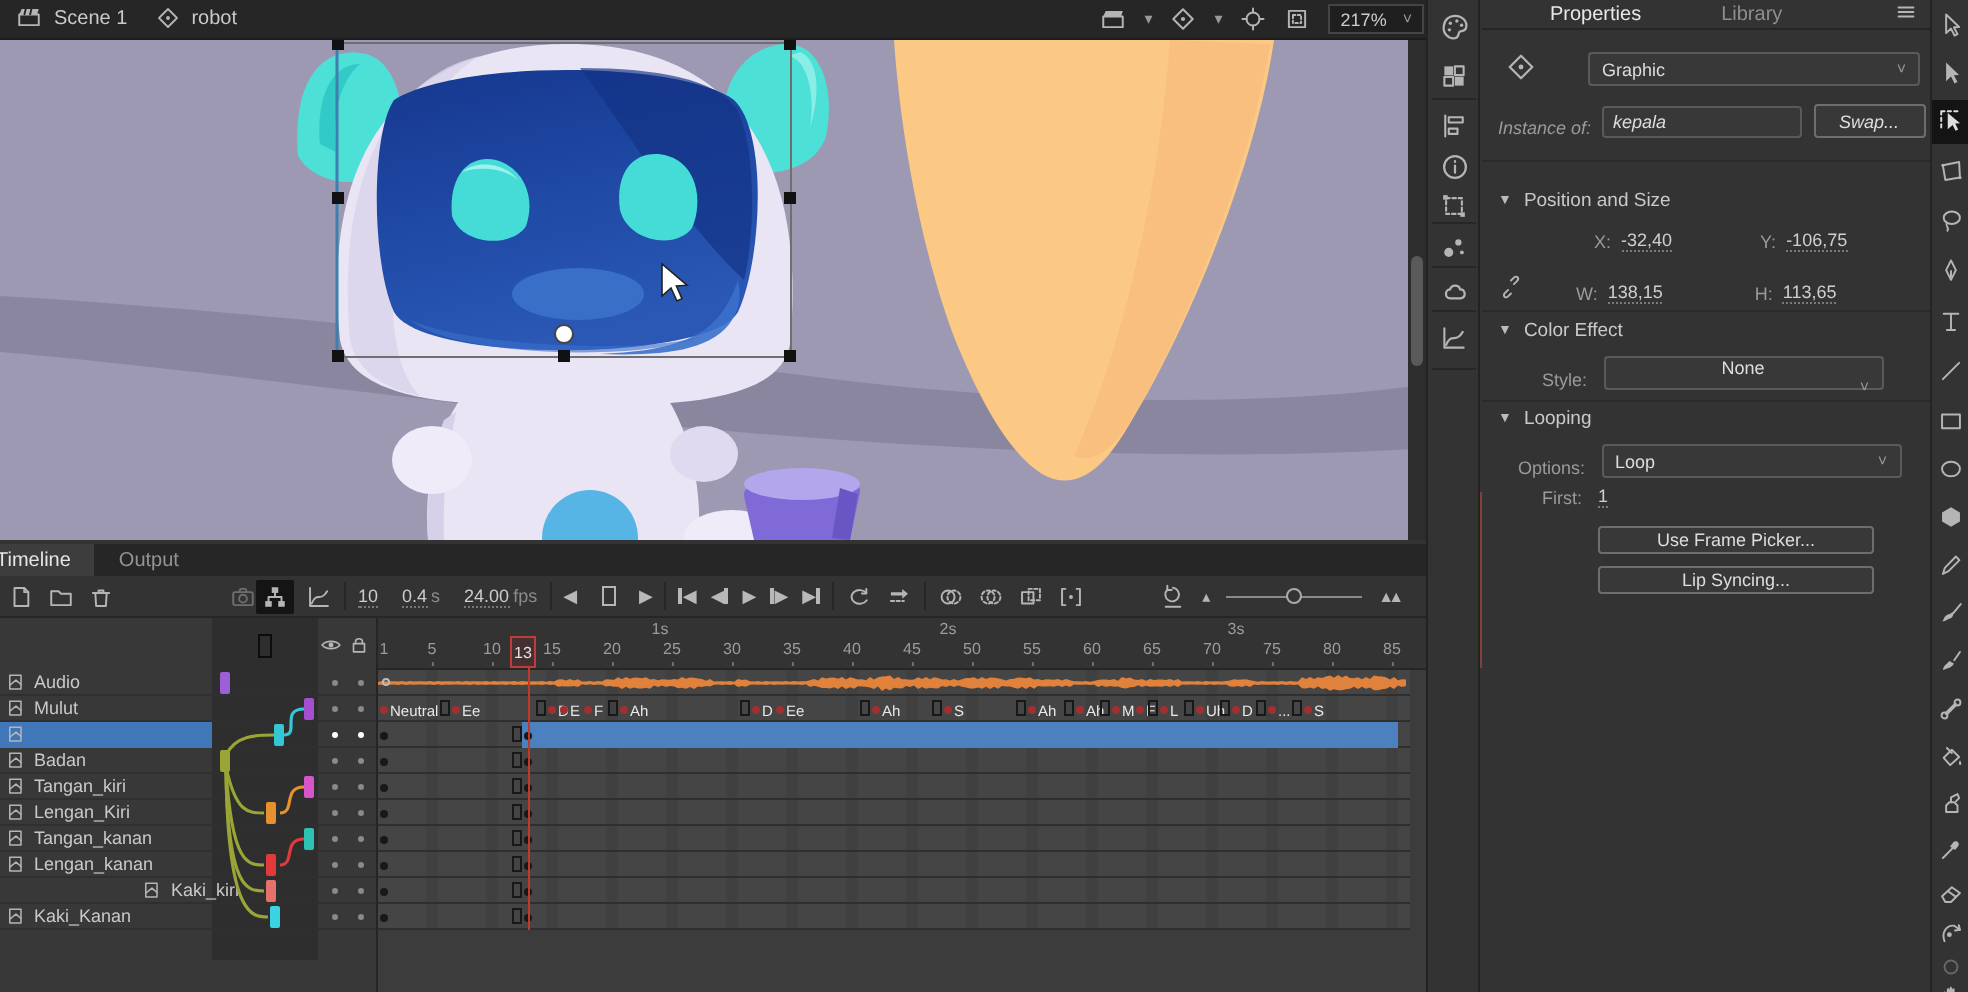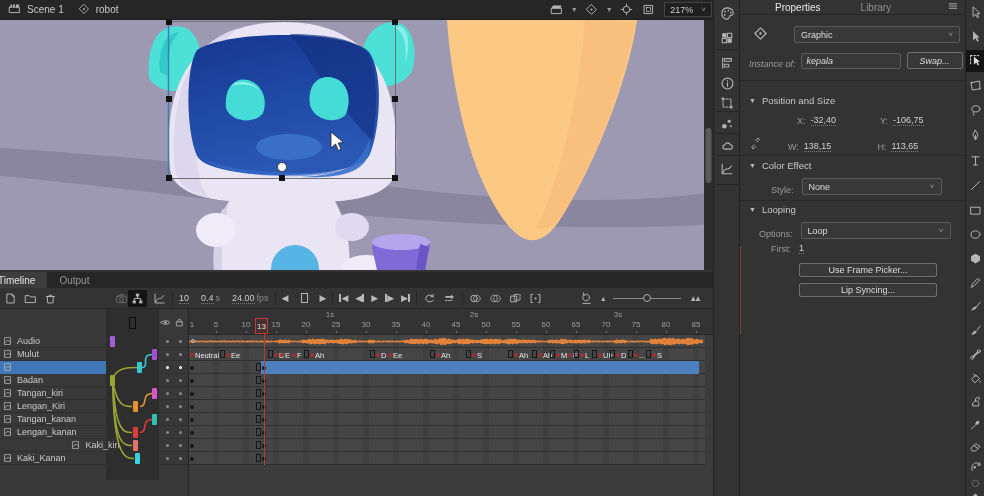--- a/index.html
+++ b/index.html
@@ -330,21 +330,21 @@
     <div class="pdiv" style="top:155px;"></div>
 
     <div class="prow" style="top:160px; padding-left:8px;">
       <span class="sect-head">
         <span class="tri">▼</span>
         <span>Color Effect</span>
       </span>
     </div>
     <div class="prow" style="top:178px;">
       <span class="plabel" style="margin-left:30px;">Style:</span>
-      <span class="dropdown" style="margin-left:8px; width:140px;">
+      <span class="dropdown" style="margin-left:8px; width:140px;flex-direction:column;">
         <span>None</span>
         <span class="dd-caret">˅</span>
       </span>
     </div>
 
     <div class="pdiv" style="top:200px;"></div>
 
     <div class="prow" style="top:204px; padding-left:8px;">
       <span class="sect-head">
         <span class="tri">▼</span>

